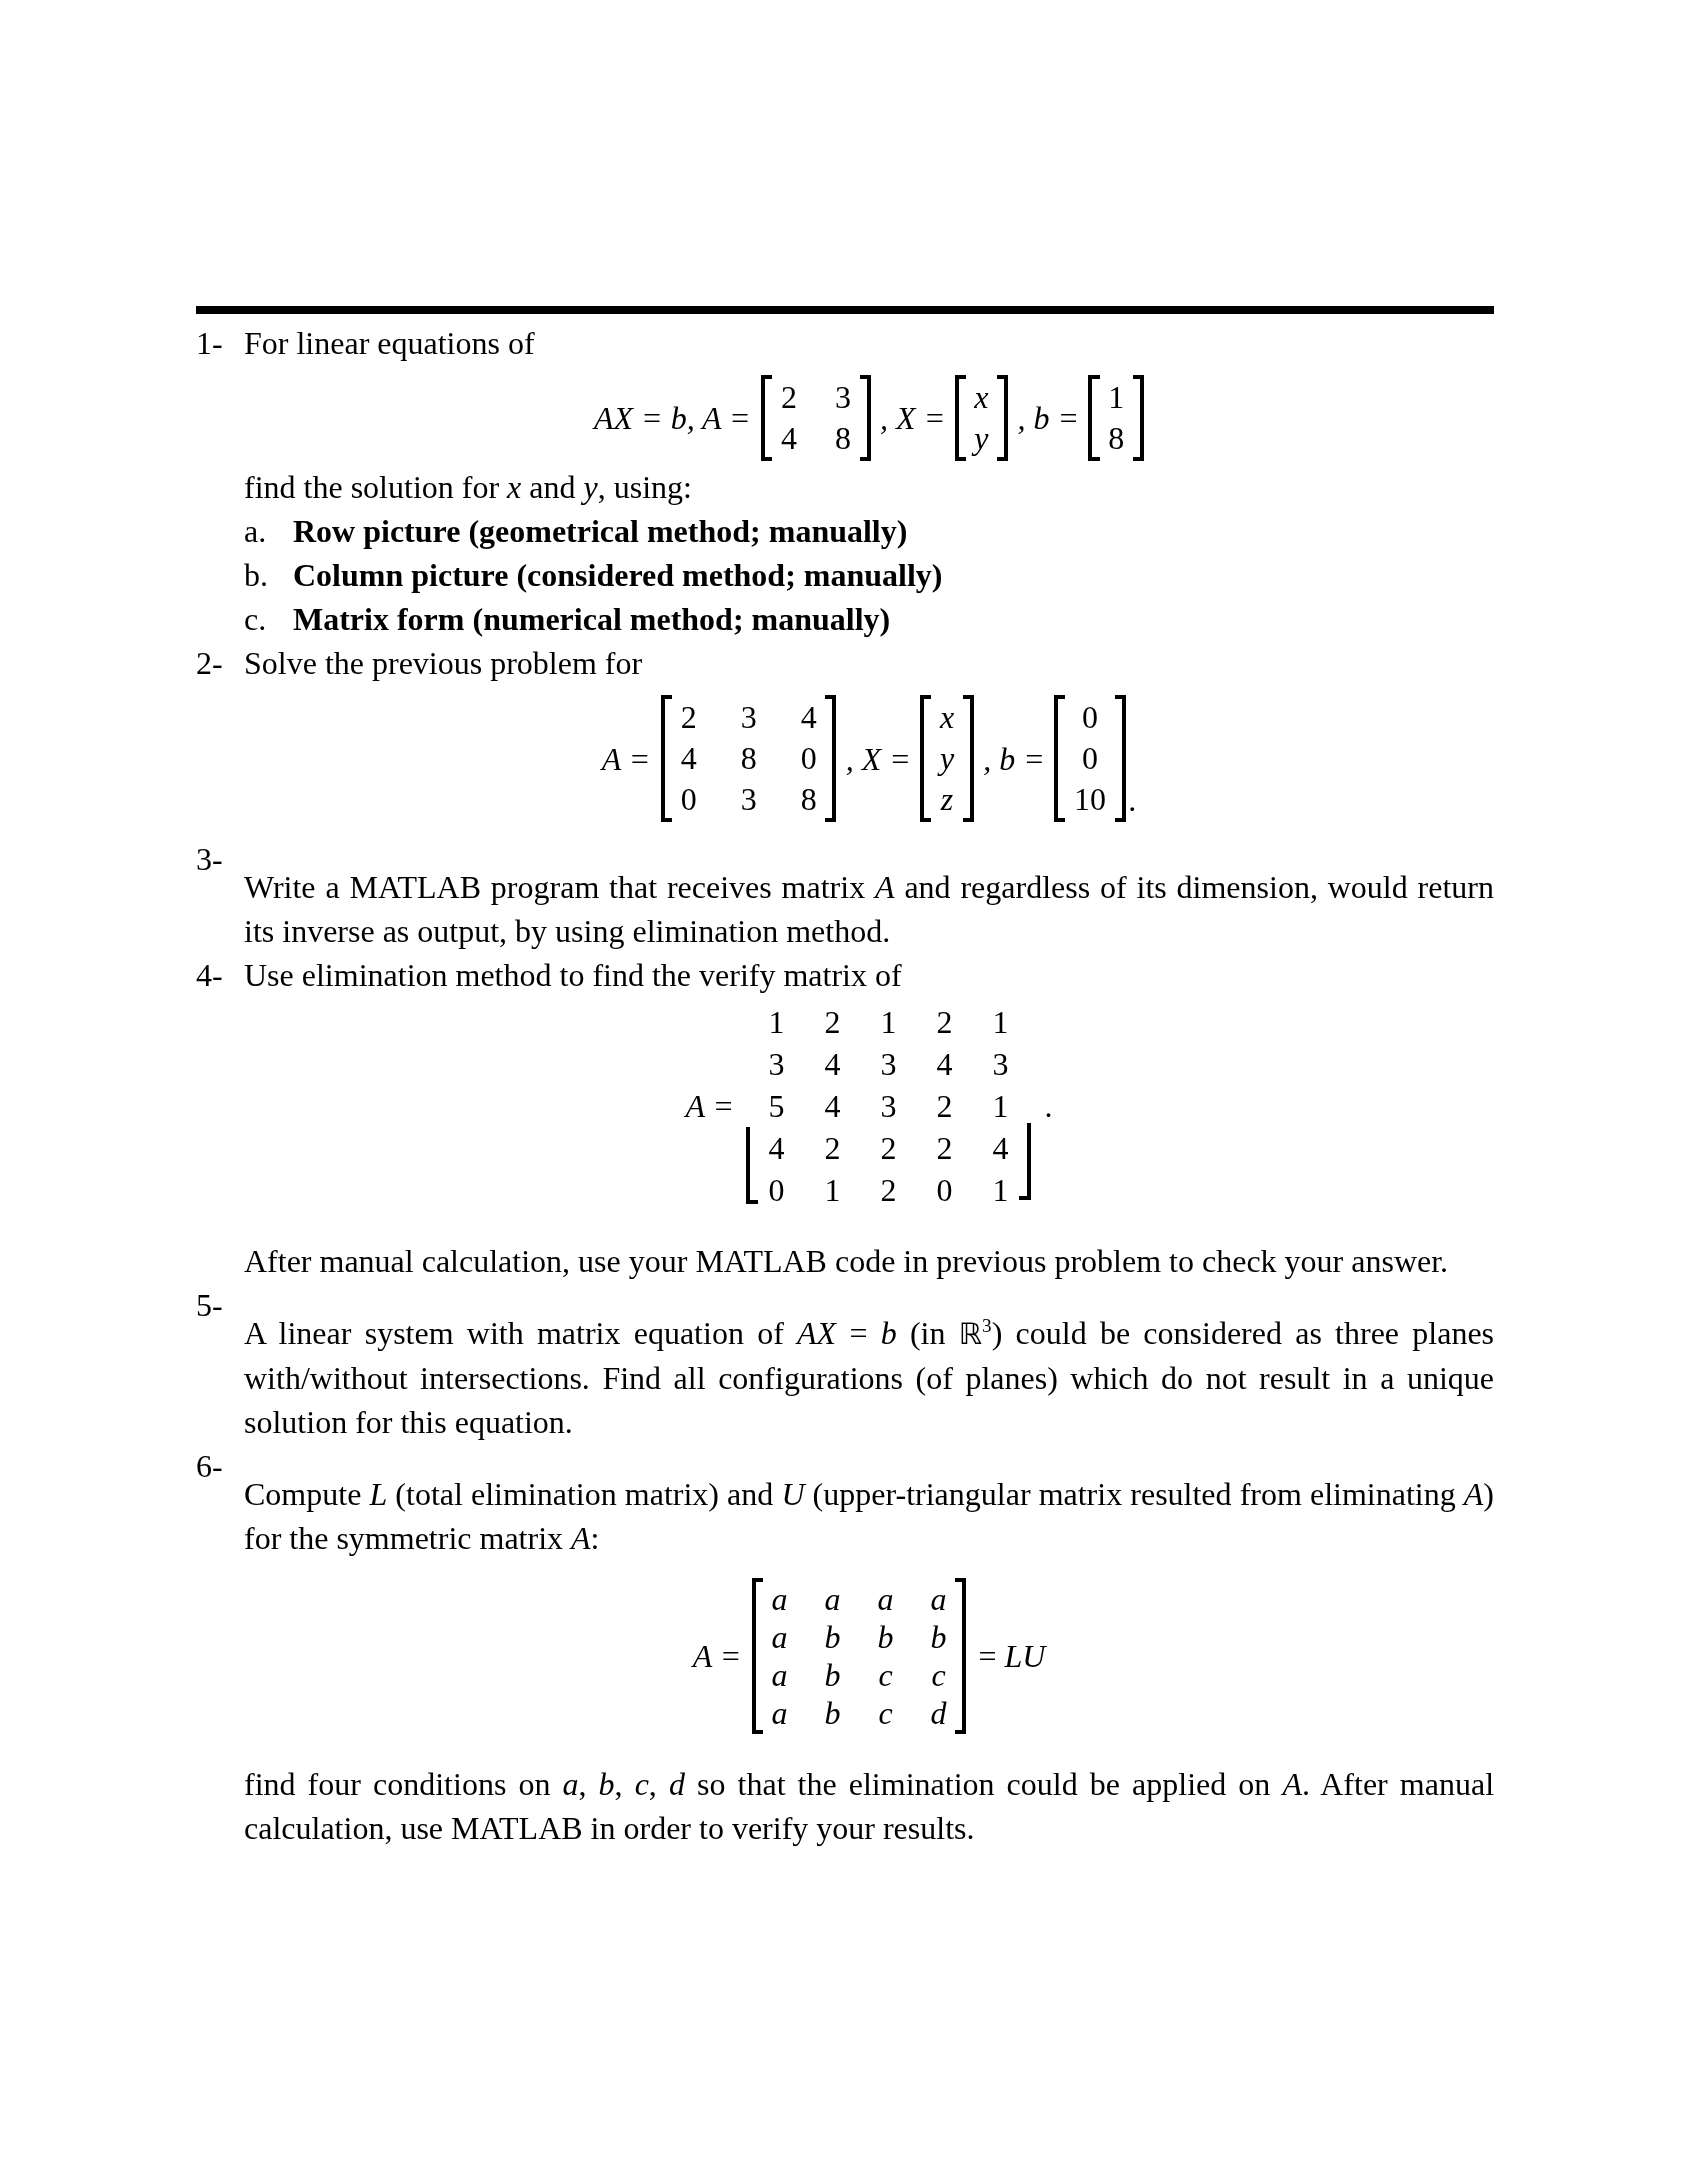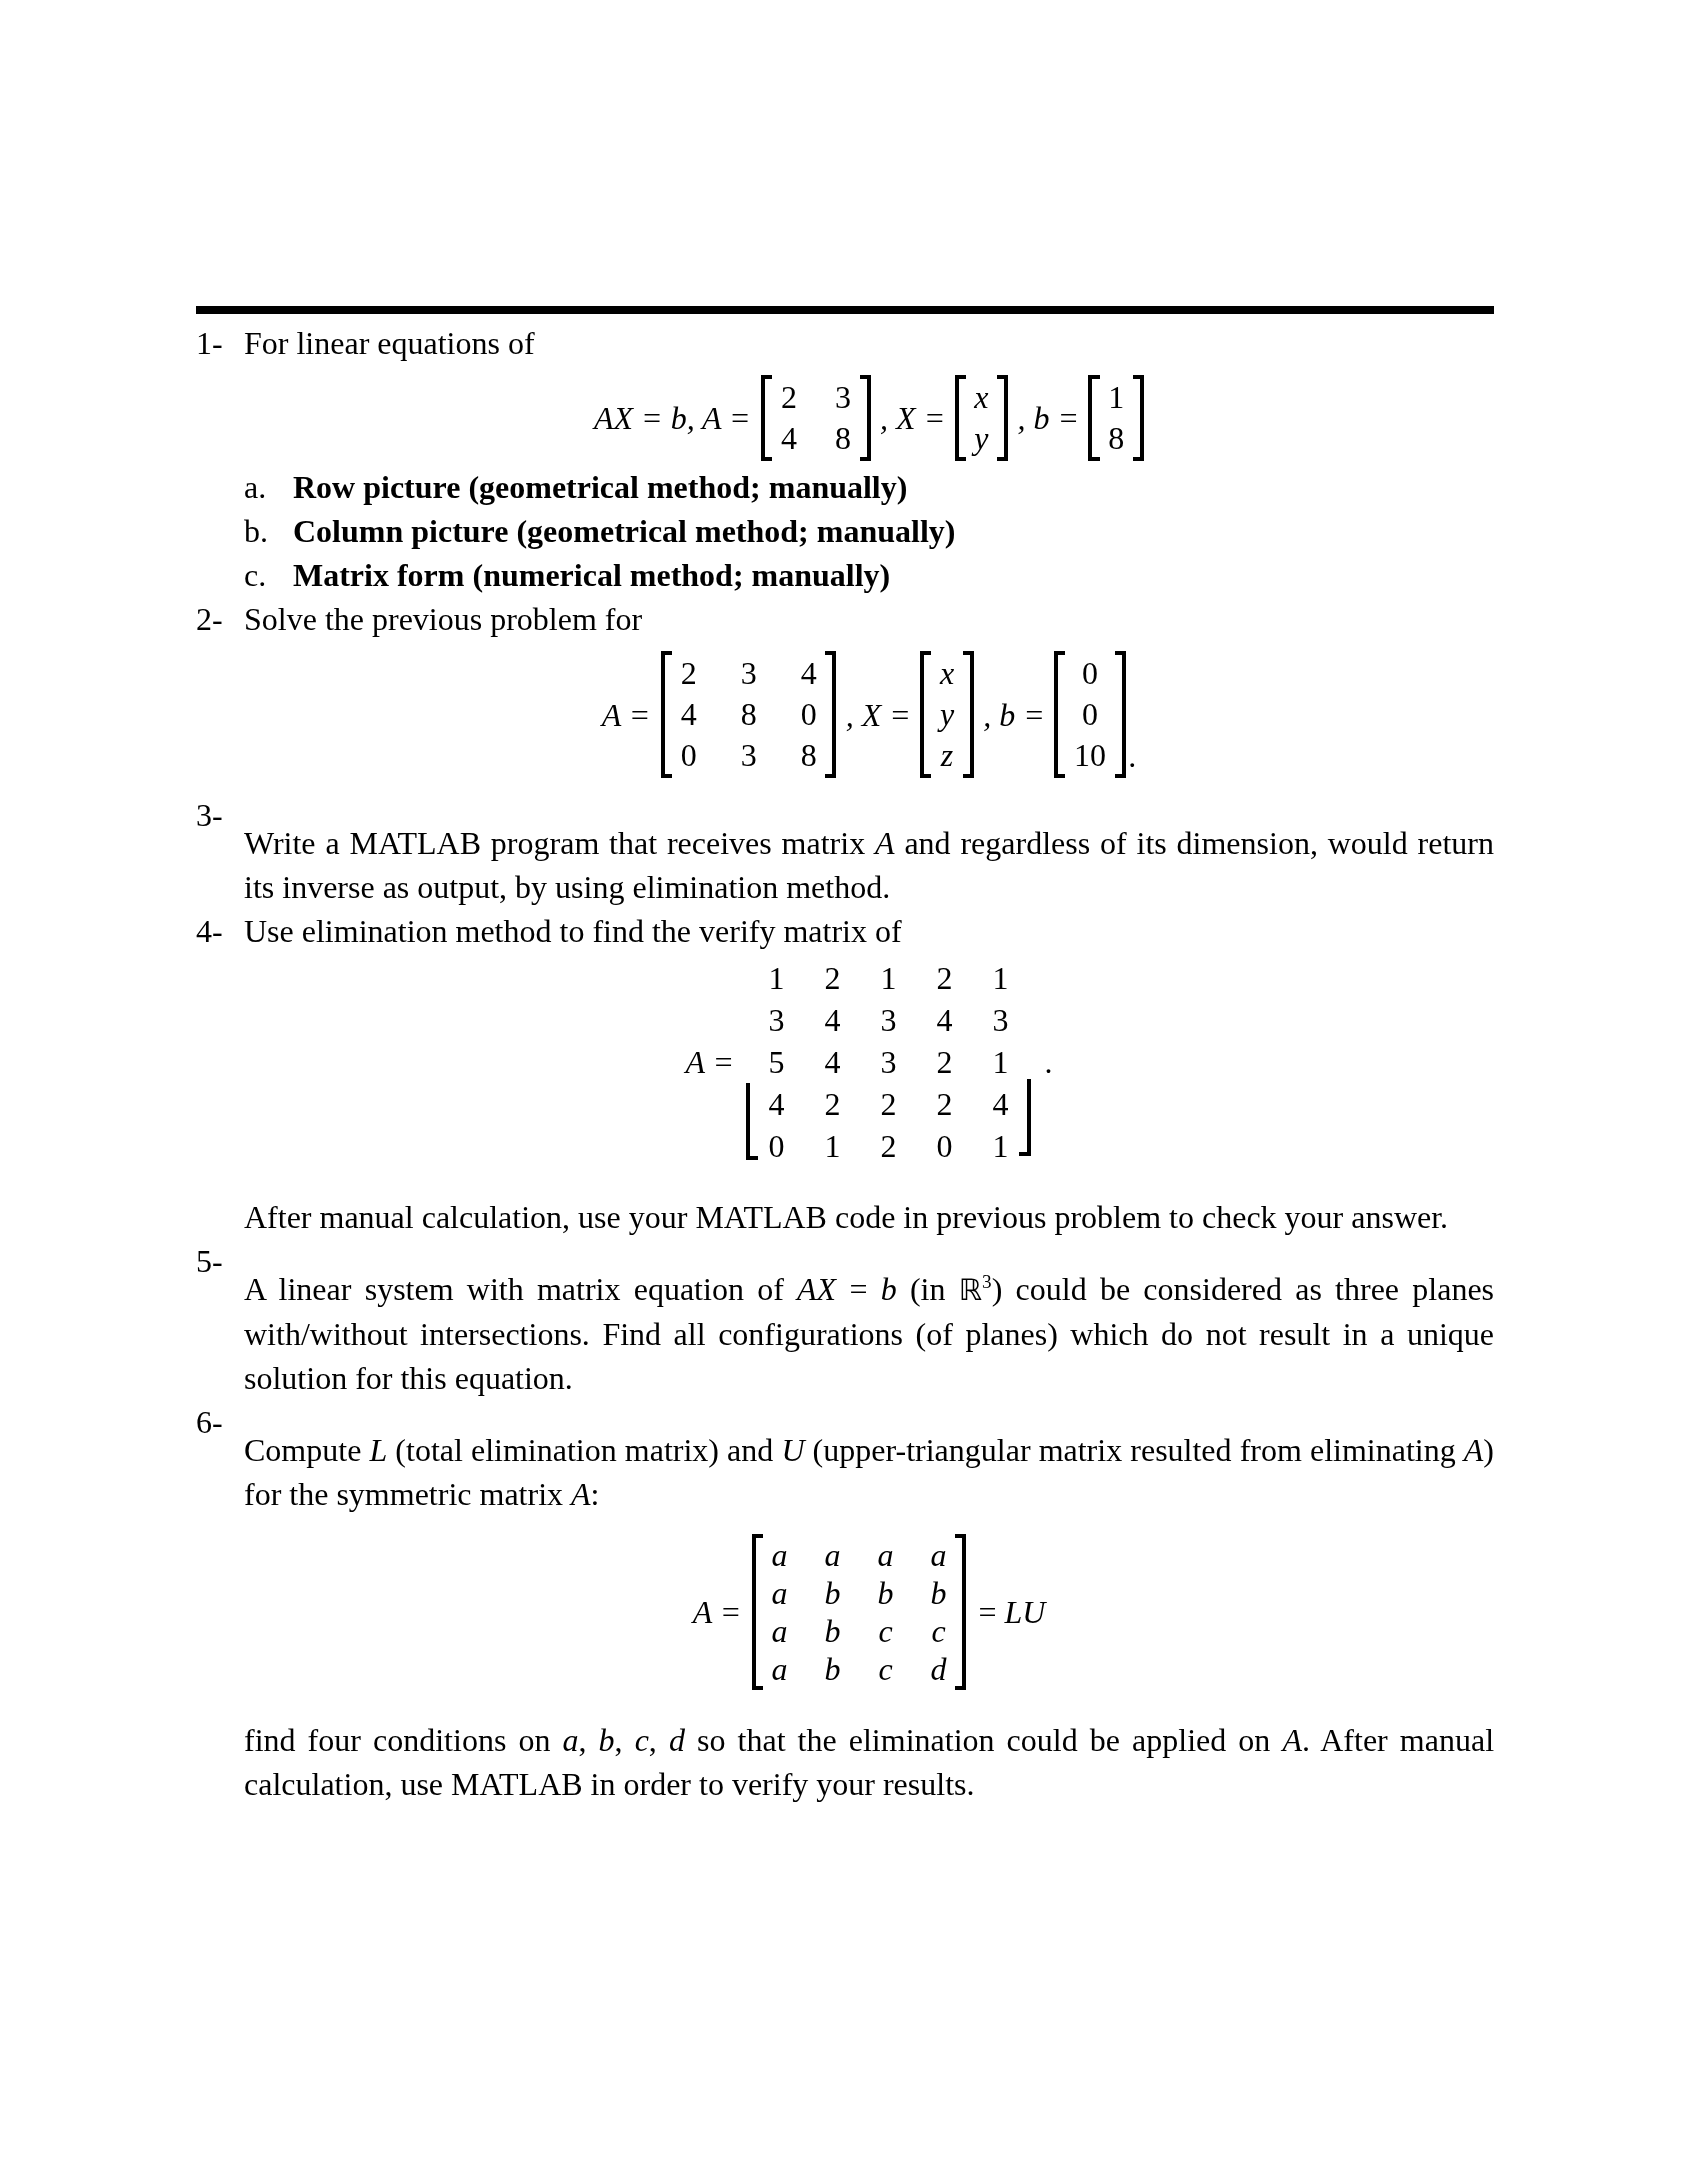--- a/index.html
+++ b/index.html
@@ -105,28 +105,29 @@
         <span class="mat">
           <span class="brl"></span>
           <span class="mgrid" style="grid-template-columns: repeat(1, auto);">
               <span>1</span>
               <span>8</span>
             </span>
           <span class="brr"></span>
         </span>
       </div>
 
+      <div><span>find the solution for </span><span class="it">x</span><span> and </span><span class="it">y</span><span>, using:</span></div>
 
       <div class="sub">
         <span class="slabel">a.</span>
         <span class="stext">Row picture (geometrical method; manually)</span>
       </div>
       <div class="sub">
         <span class="slabel">b.</span>
-        <span class="stext">Column picture (geometrical method; manually)</span>
+        <span class="stext">Column picture (considered method; manually)</span>
       </div>
       <div class="sub">
         <span class="slabel">c.</span>
         <span class="stext">Matrix form (numerical method; manually)</span>
       </div>
     </div>
   </div>
 
   <div class="li">
     <span class="num">2-</span>

